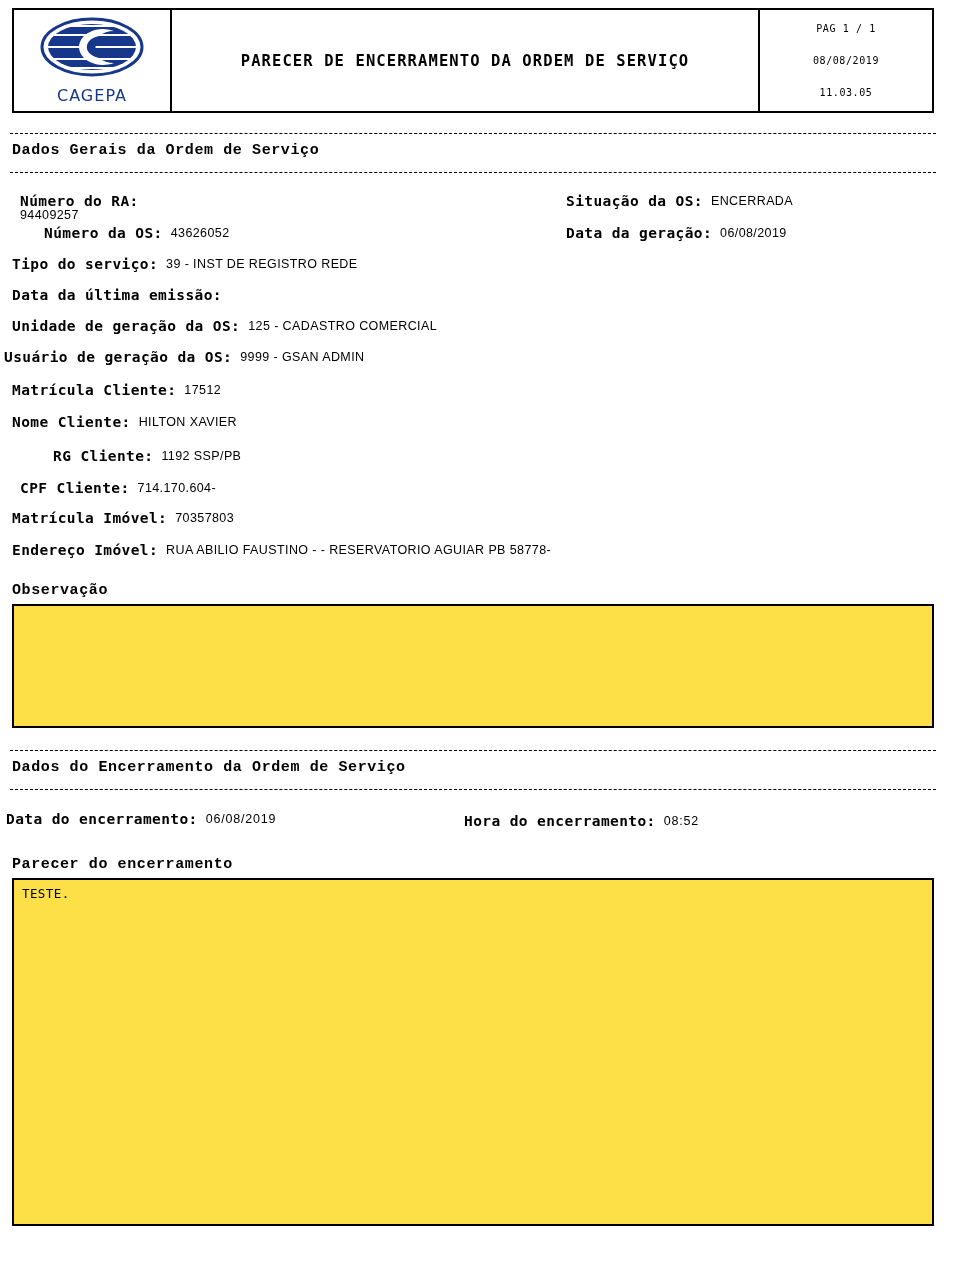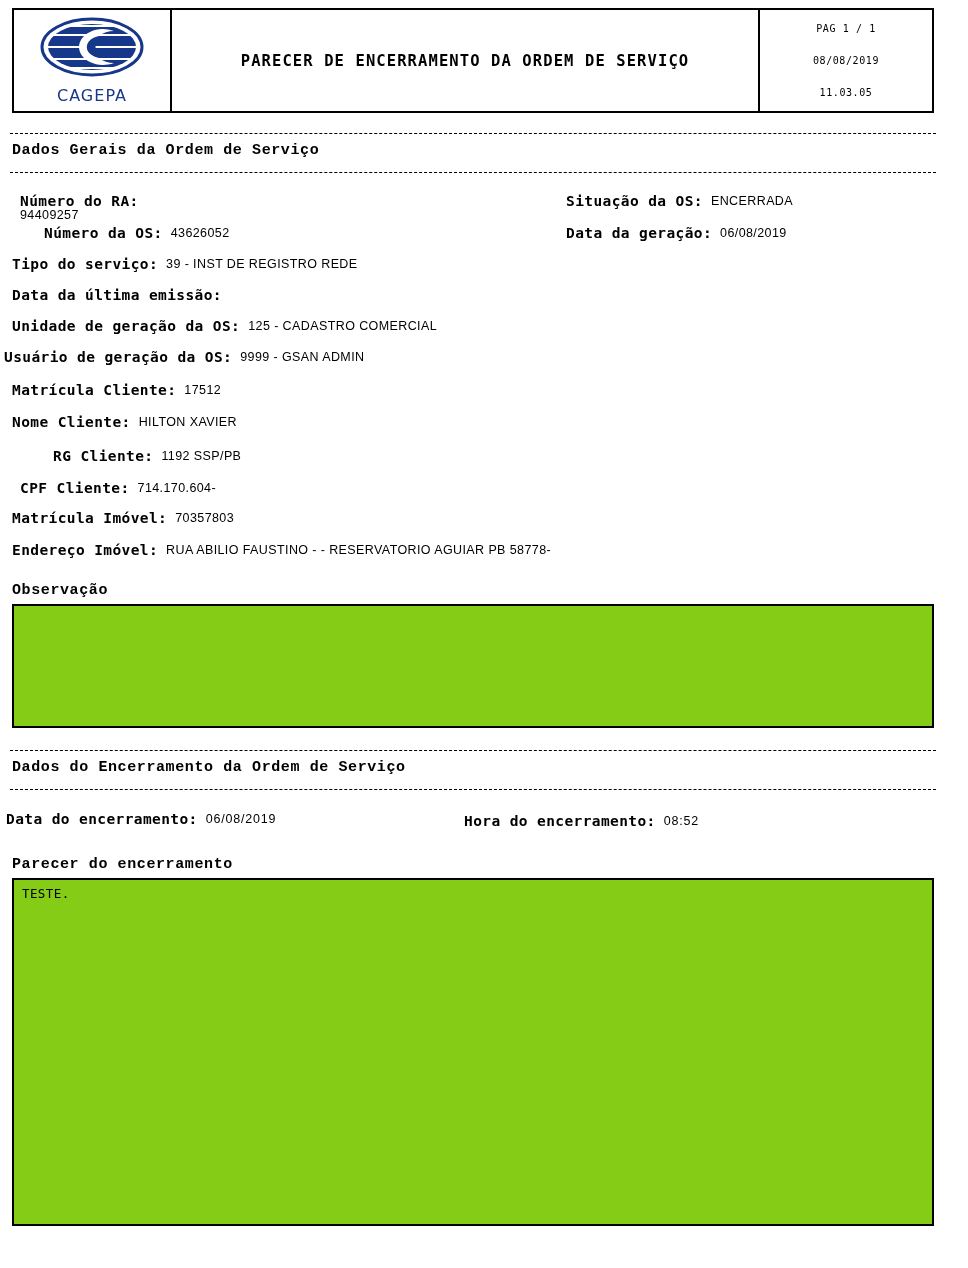--- a/index.html
+++ b/index.html
@@ -136,21 +136,21 @@
   }
   .val.wide {
     letter-spacing: 0.8px;
   }
 
   
   .box {
     position: absolute;
     border: 2px solid #000;
     box-sizing: border-box;
-    background: #84cc16;
+    background: #fde047;
   }
   .box-text {
     font-family: "DejaVu Sans Mono", monospace;
     font-size: 12.5px;
     padding: 6px 8px;
     letter-spacing: 0.4px;
     white-space: pre-wrap;
   }
 </style>
 </head>

